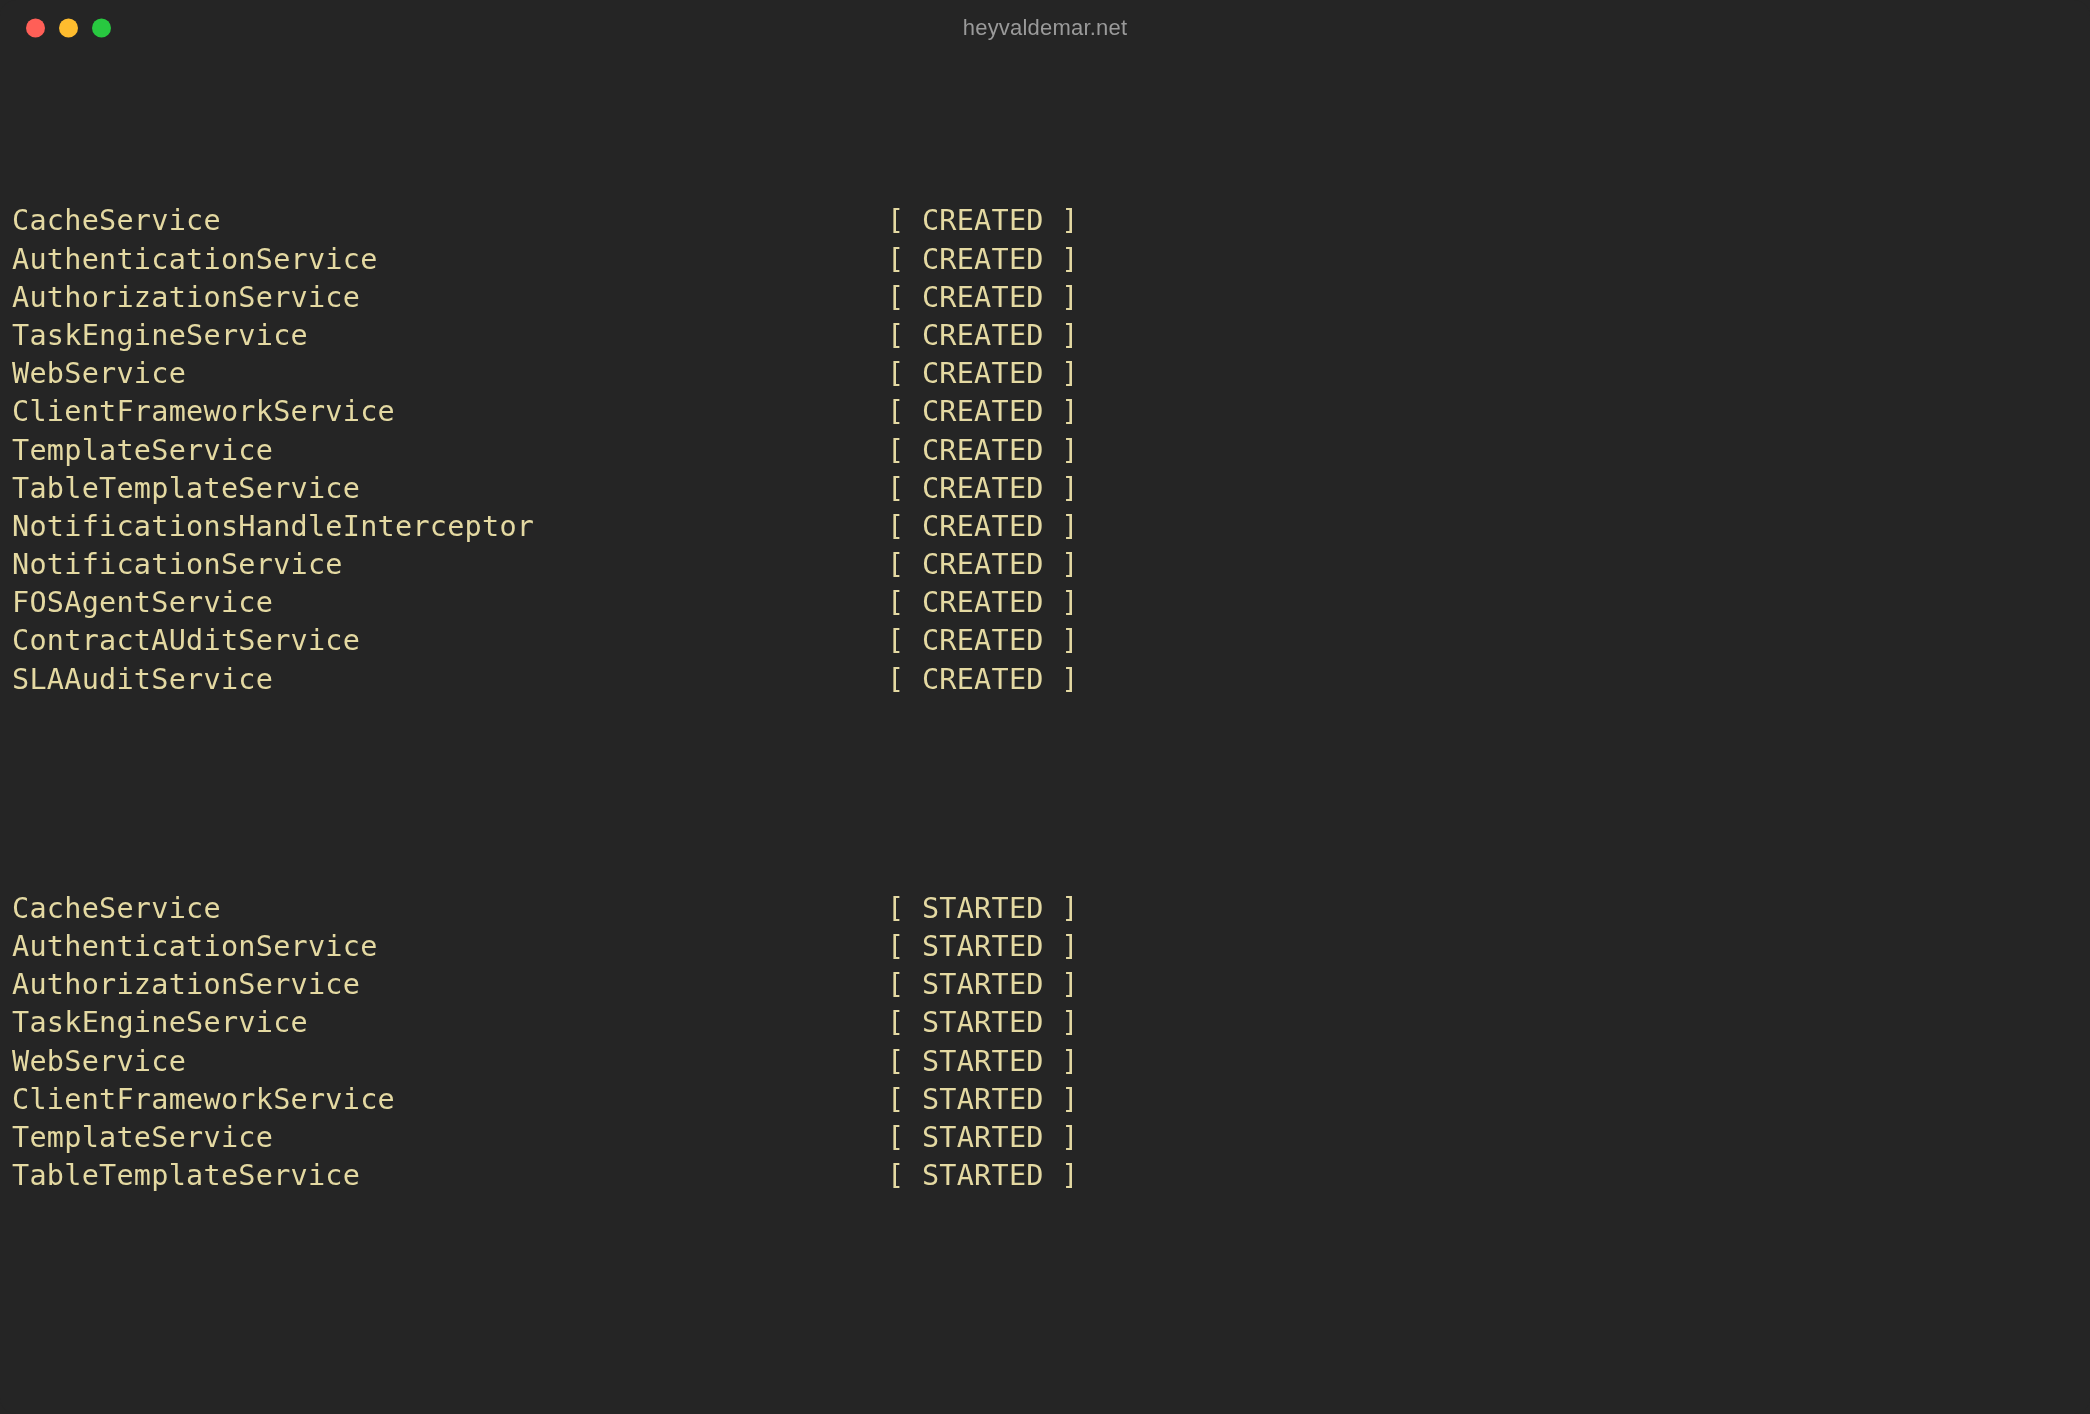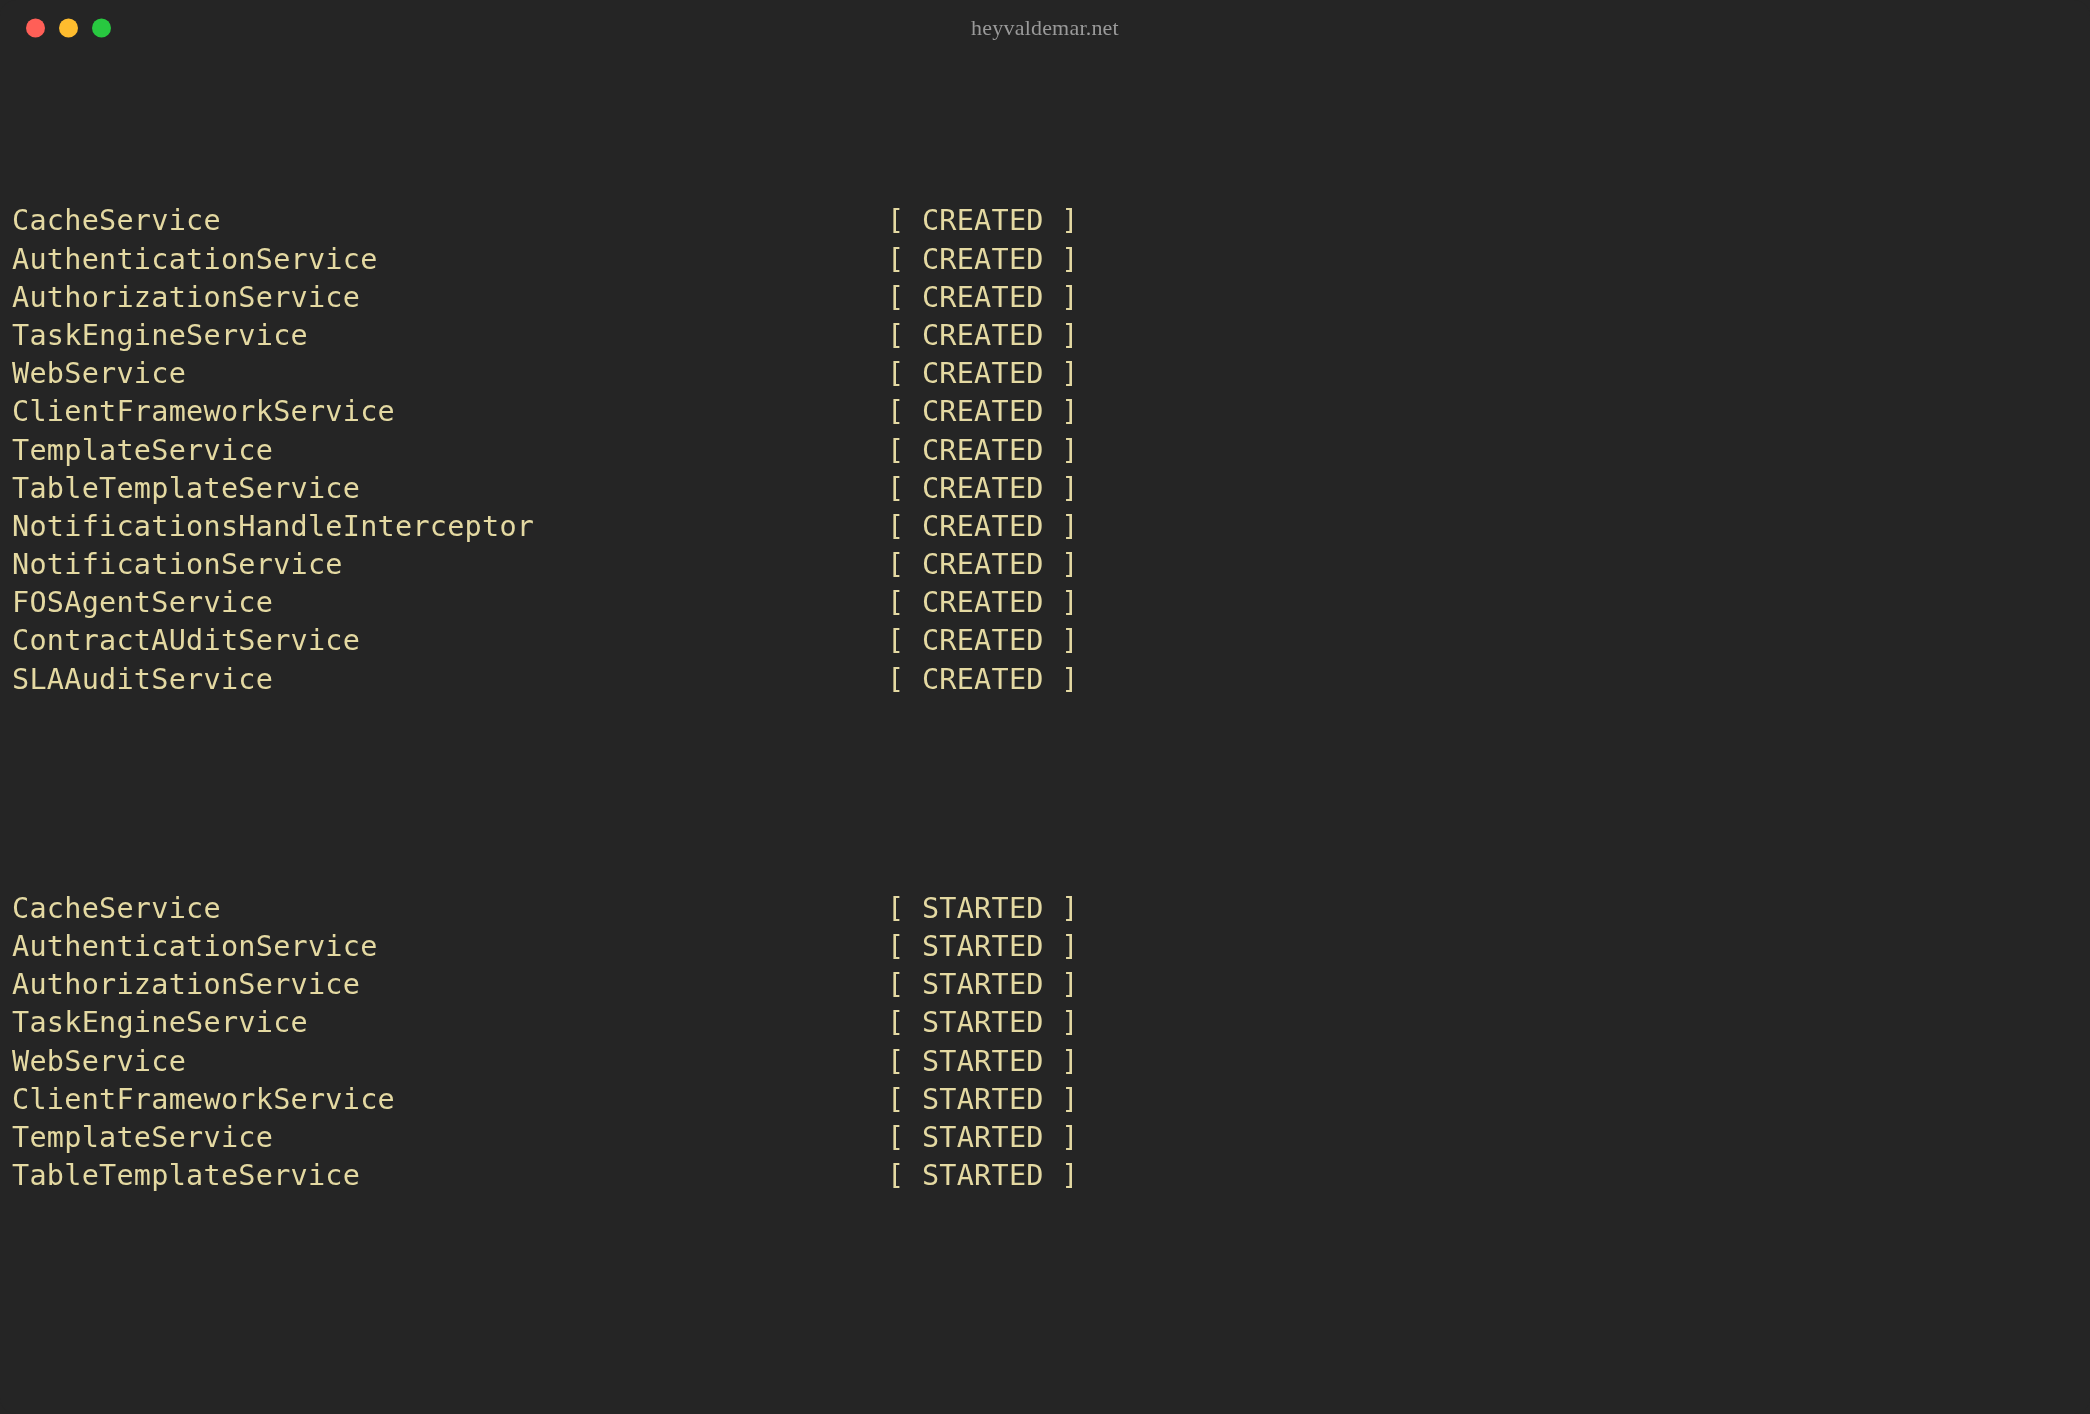--- a/index.html
+++ b/index.html
@@ -36,21 +36,21 @@
     width: 19px;
     height: 19px;
     border-radius: 50%;
   }
   .dot.red    { background: #ff5f57; }
   .dot.yellow { background: #febc2e; }
   .dot.green  { background: #28c840; }
   .title {
     width: 100%;
     text-align: center;
-    font-family: Liberation Serif, serif;
+    font-family: Liberation Sans, sans-serif;
     font-size: 22px;
     color: #9a9a9a;
     font-weight: 400;
     letter-spacing: 0.2px;
   }
 
   .term {
     padding: 70px 0 0 12px;
     font-size: 28.5px;
     line-height: 1.34;

